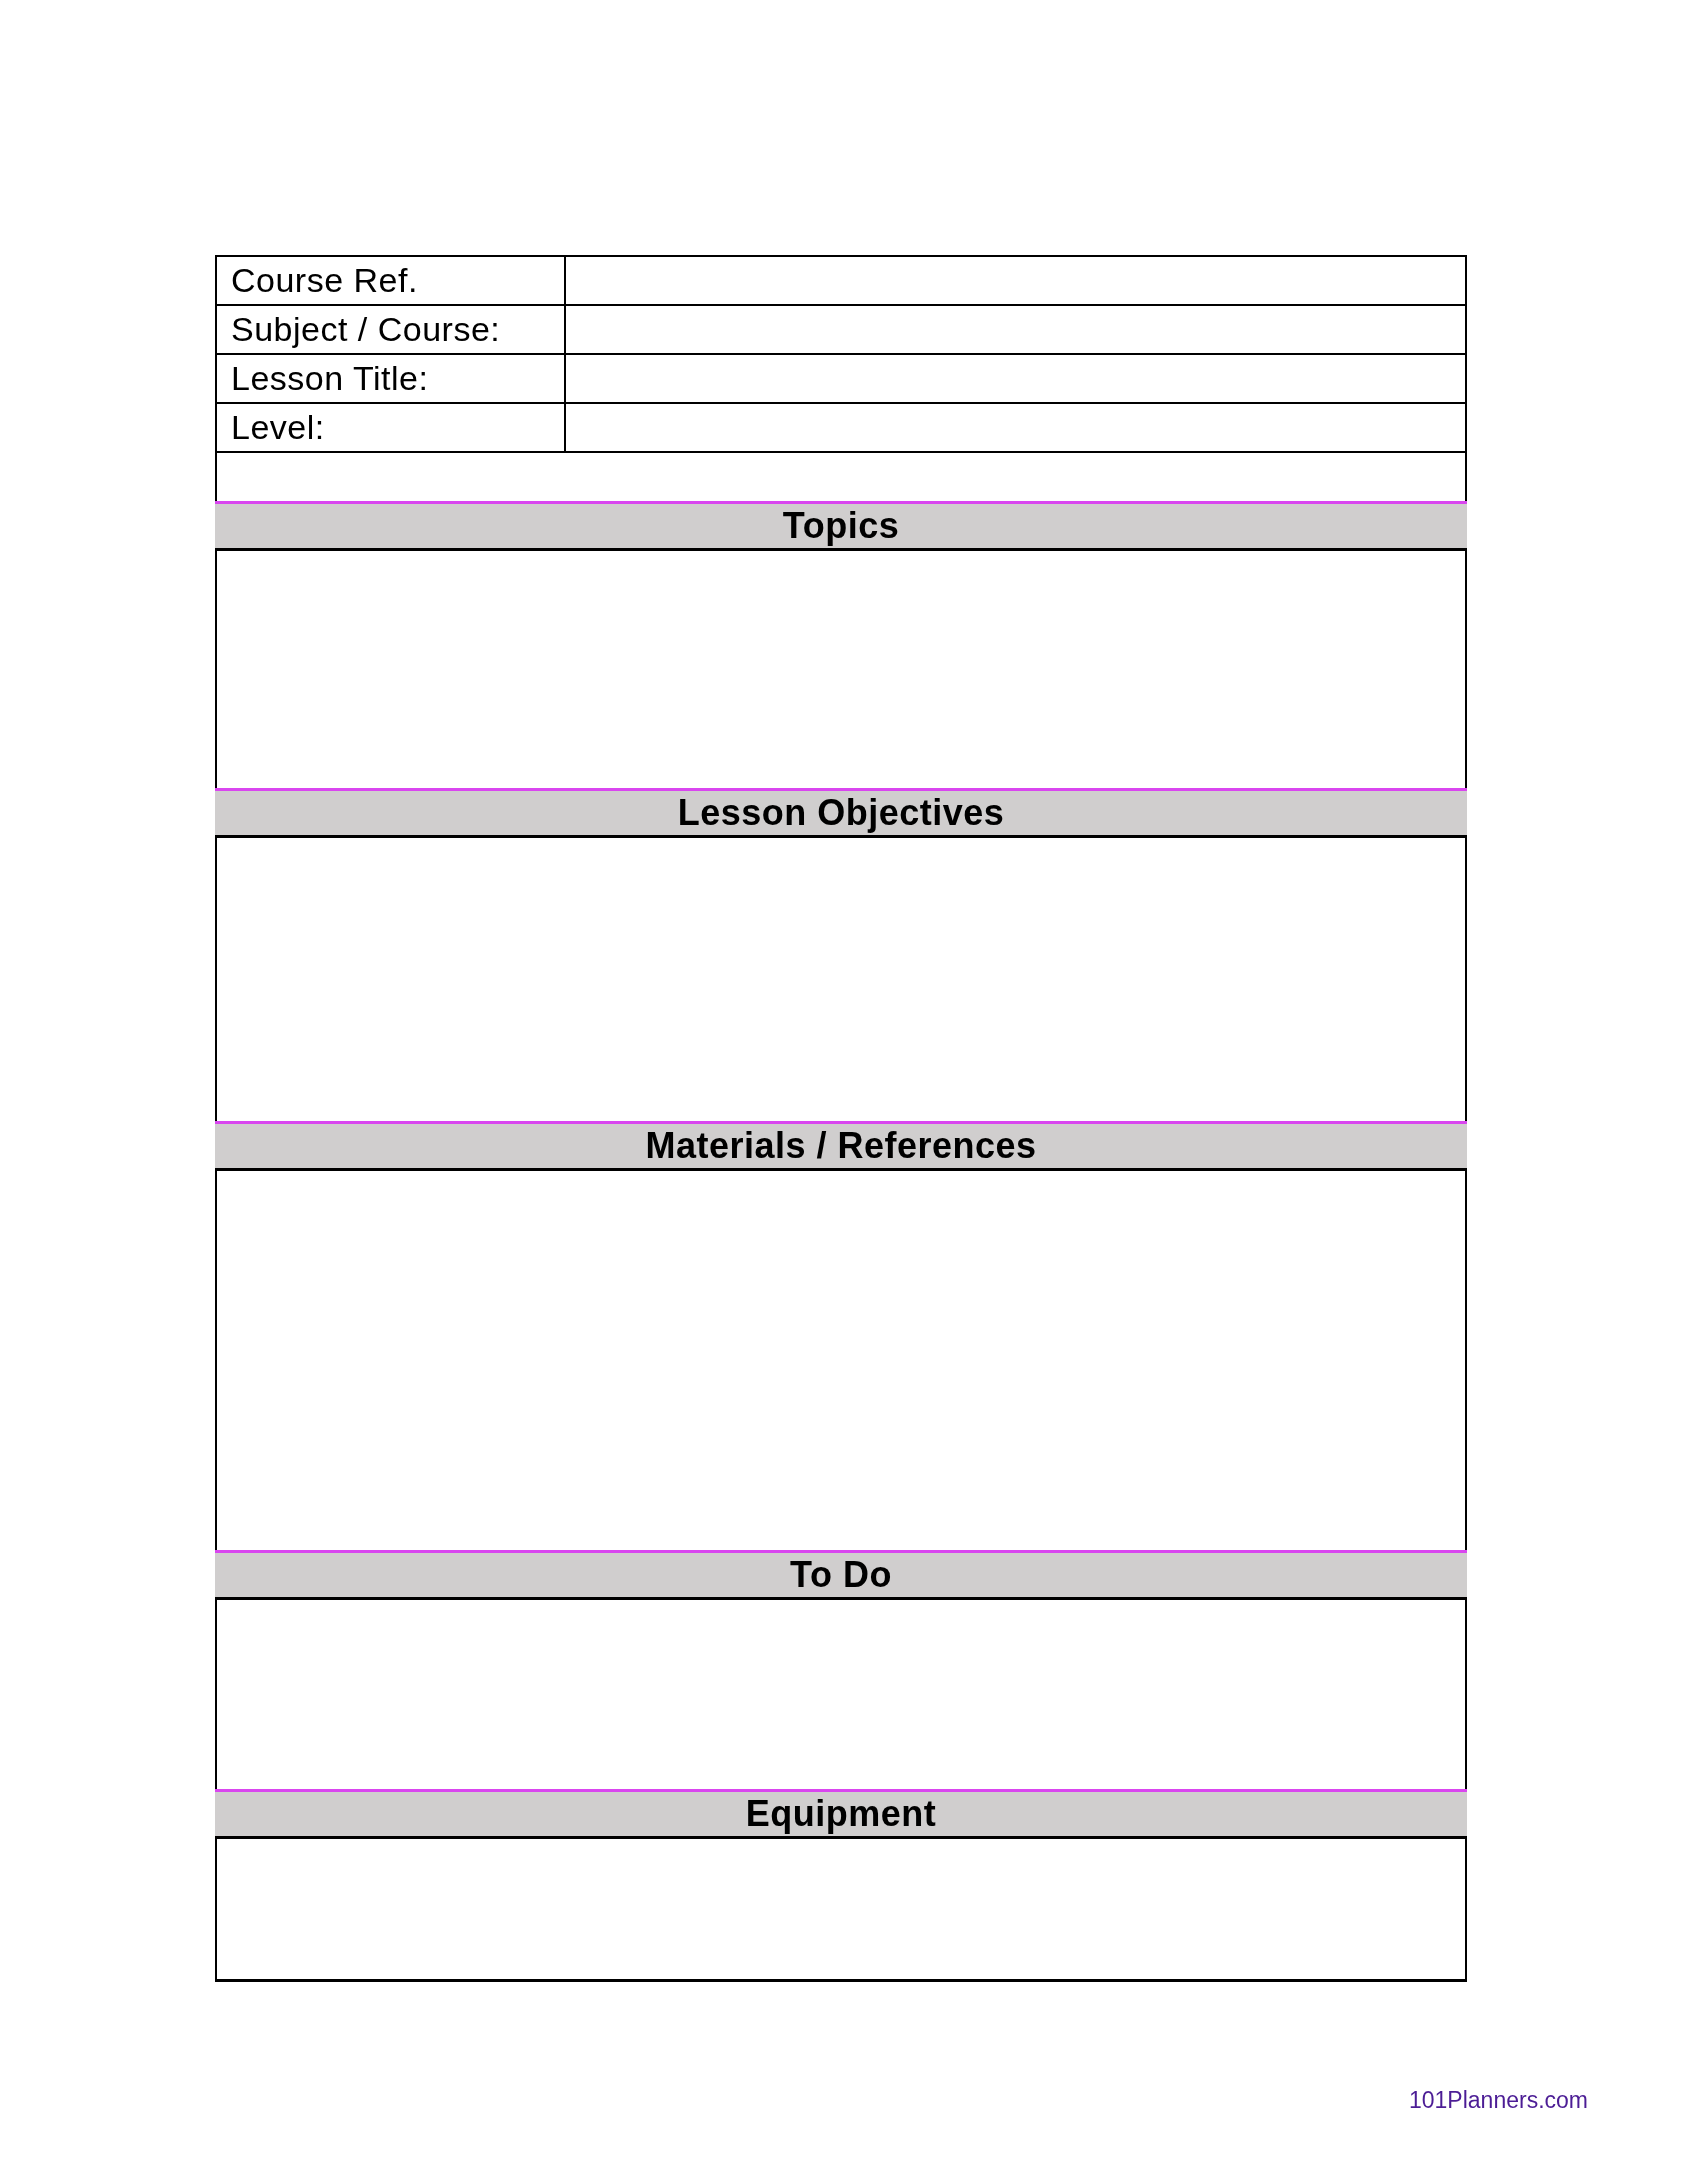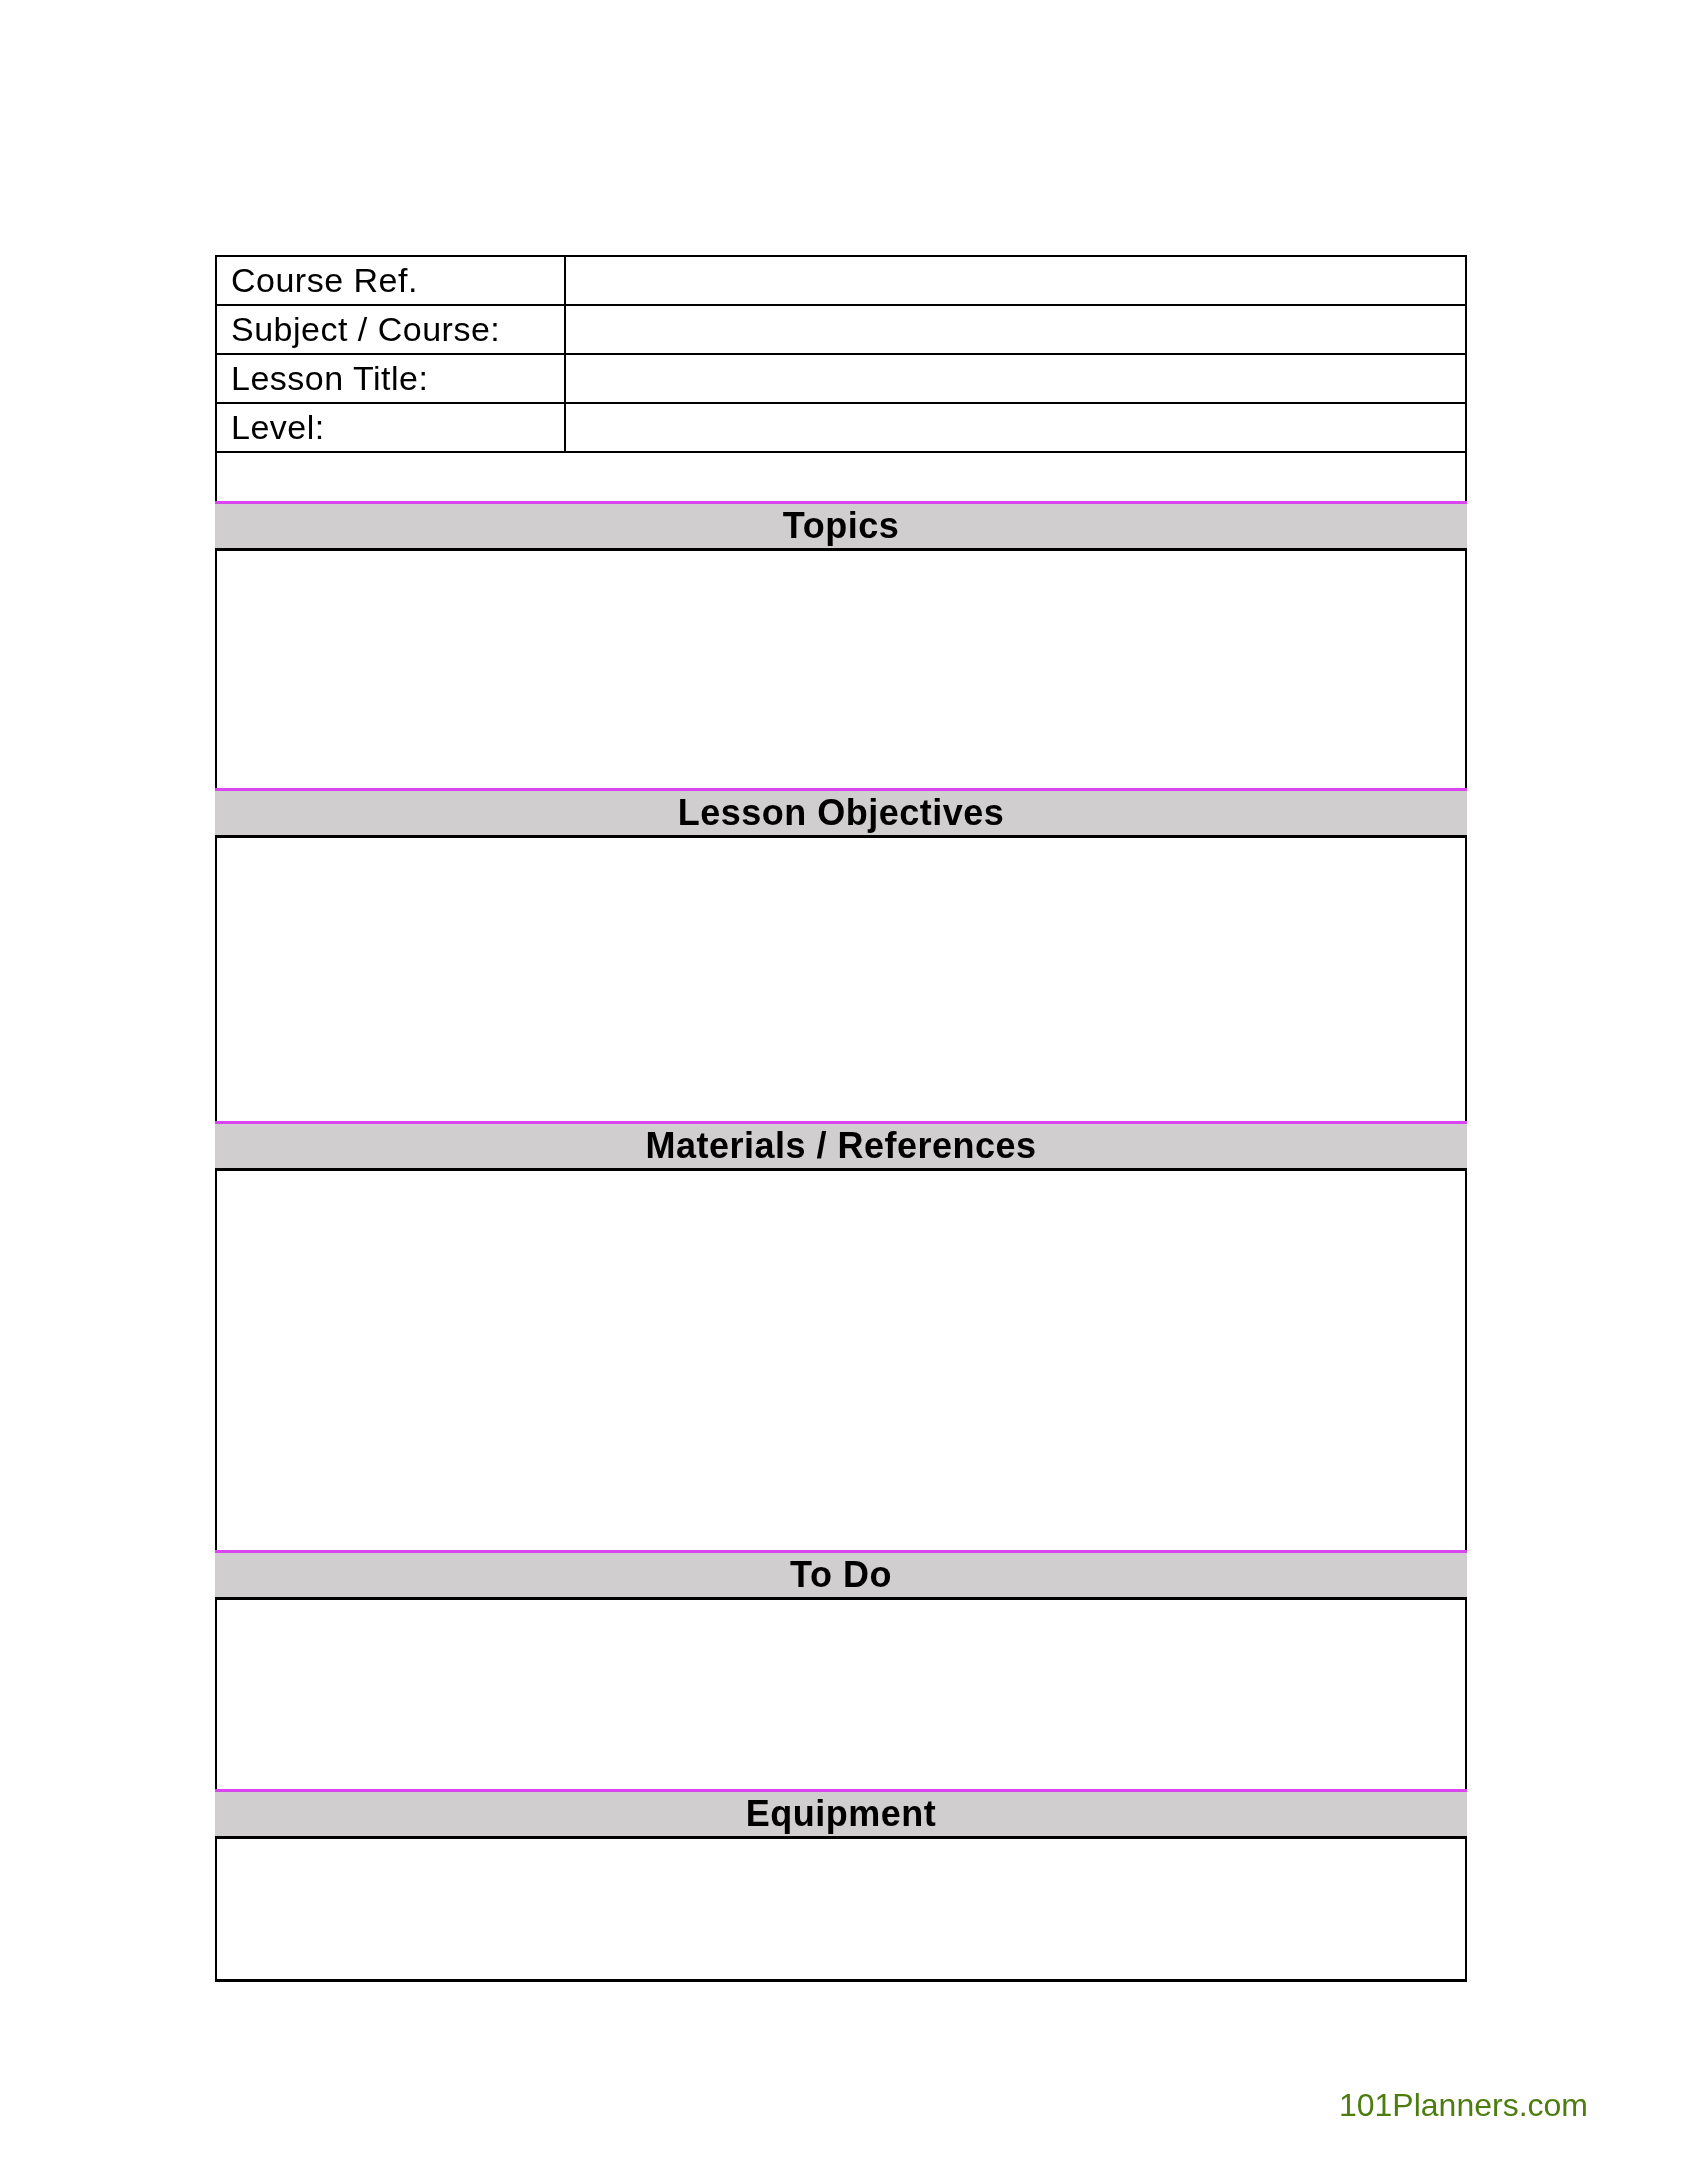--- a/index.html
+++ b/index.html
@@ -70,22 +70,22 @@
   .h-topics     { height:237px; }
   .h-objectives { height:283px; }
   .h-materials  { height:190px; }
   .h-references { height:189px; }
   .h-todo       { height:189px; }
   .h-homework   { height:143px; border-bottom:3px solid #000; }
   .footer {
     position:absolute;
     top:2087px;
     right:95px;
-    font-size:32px;
-    color:#4d7c0f;
+    font-size:23px;
+    color:#4c1d95;
   }
 </style>
 </head>
 <body>
 
 <div class="page">
 
 
   <div class="sheet">
 

